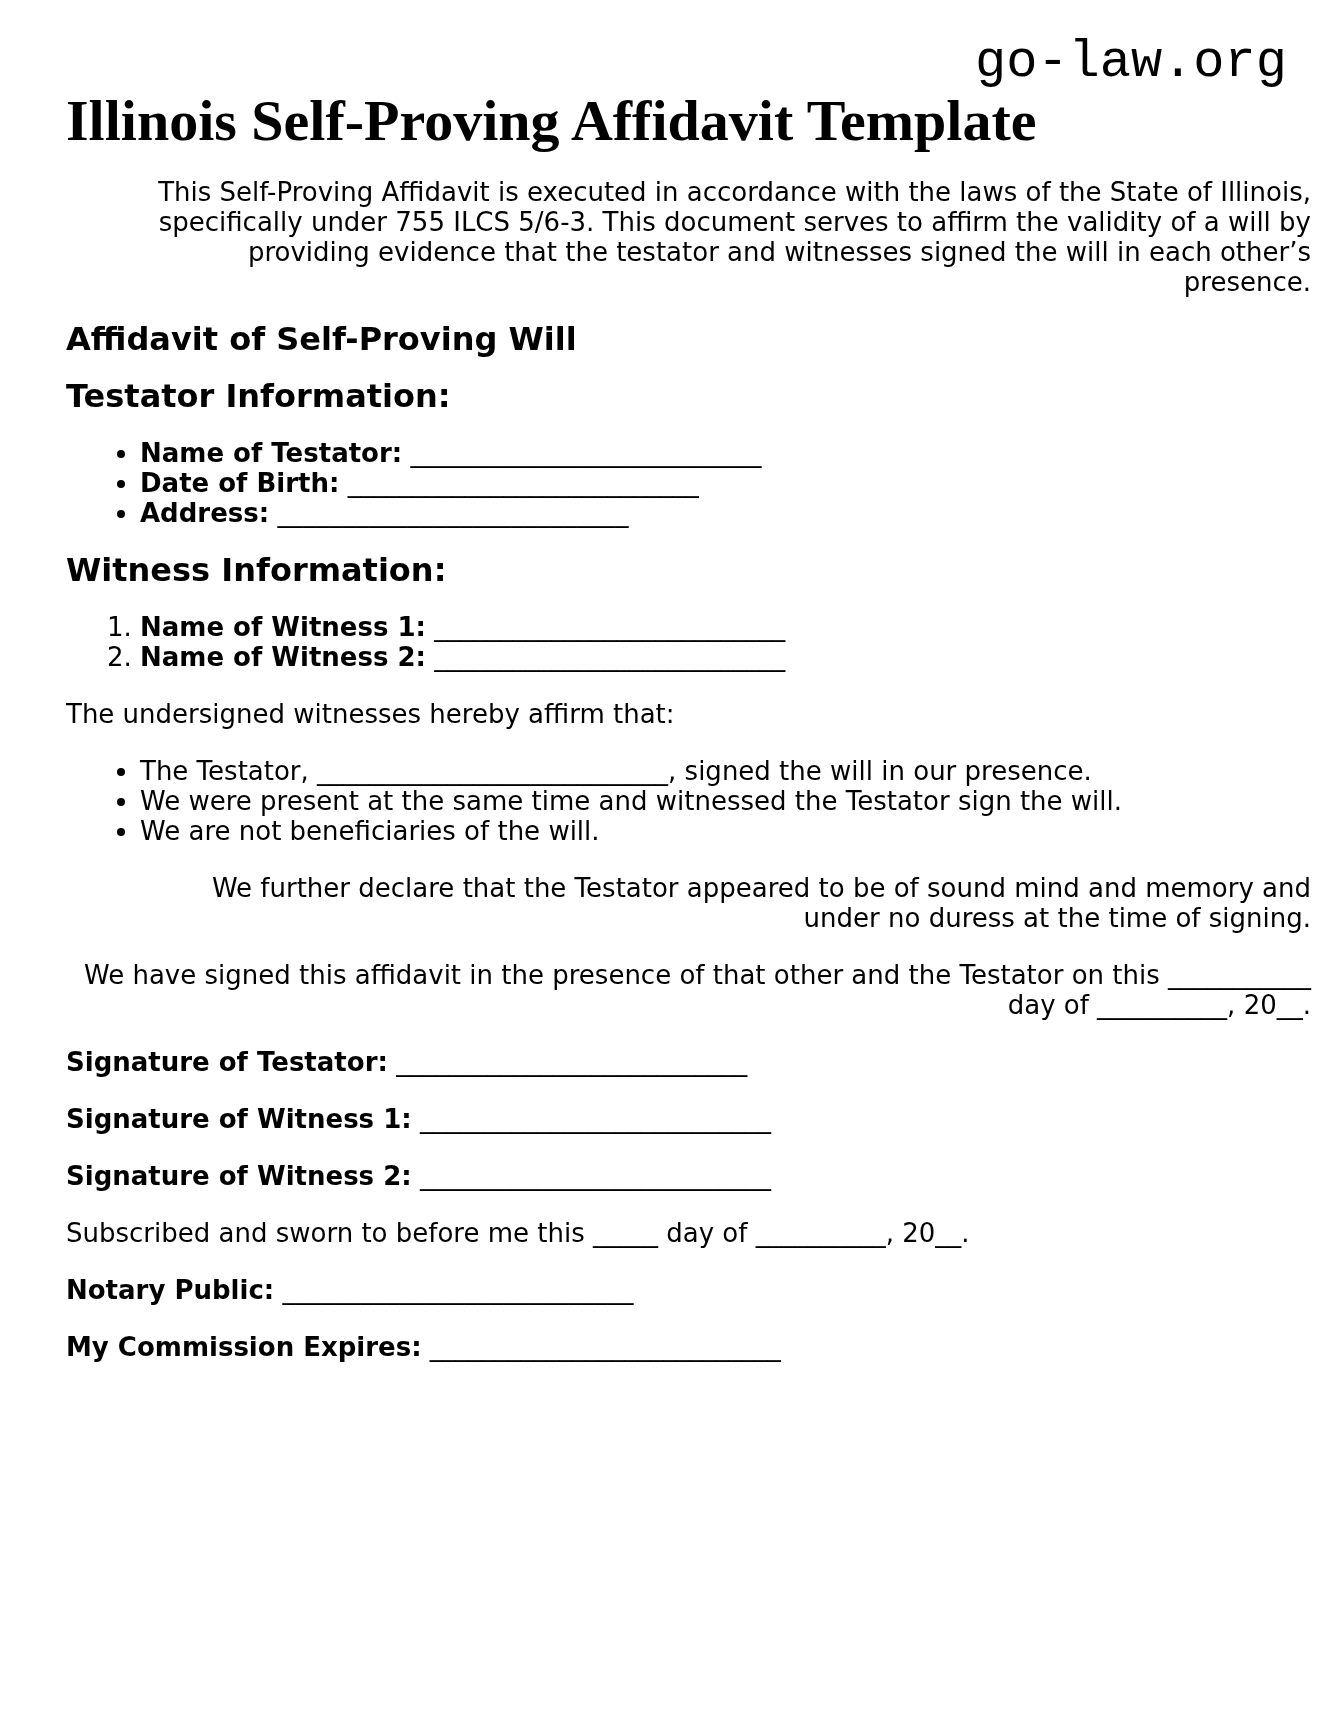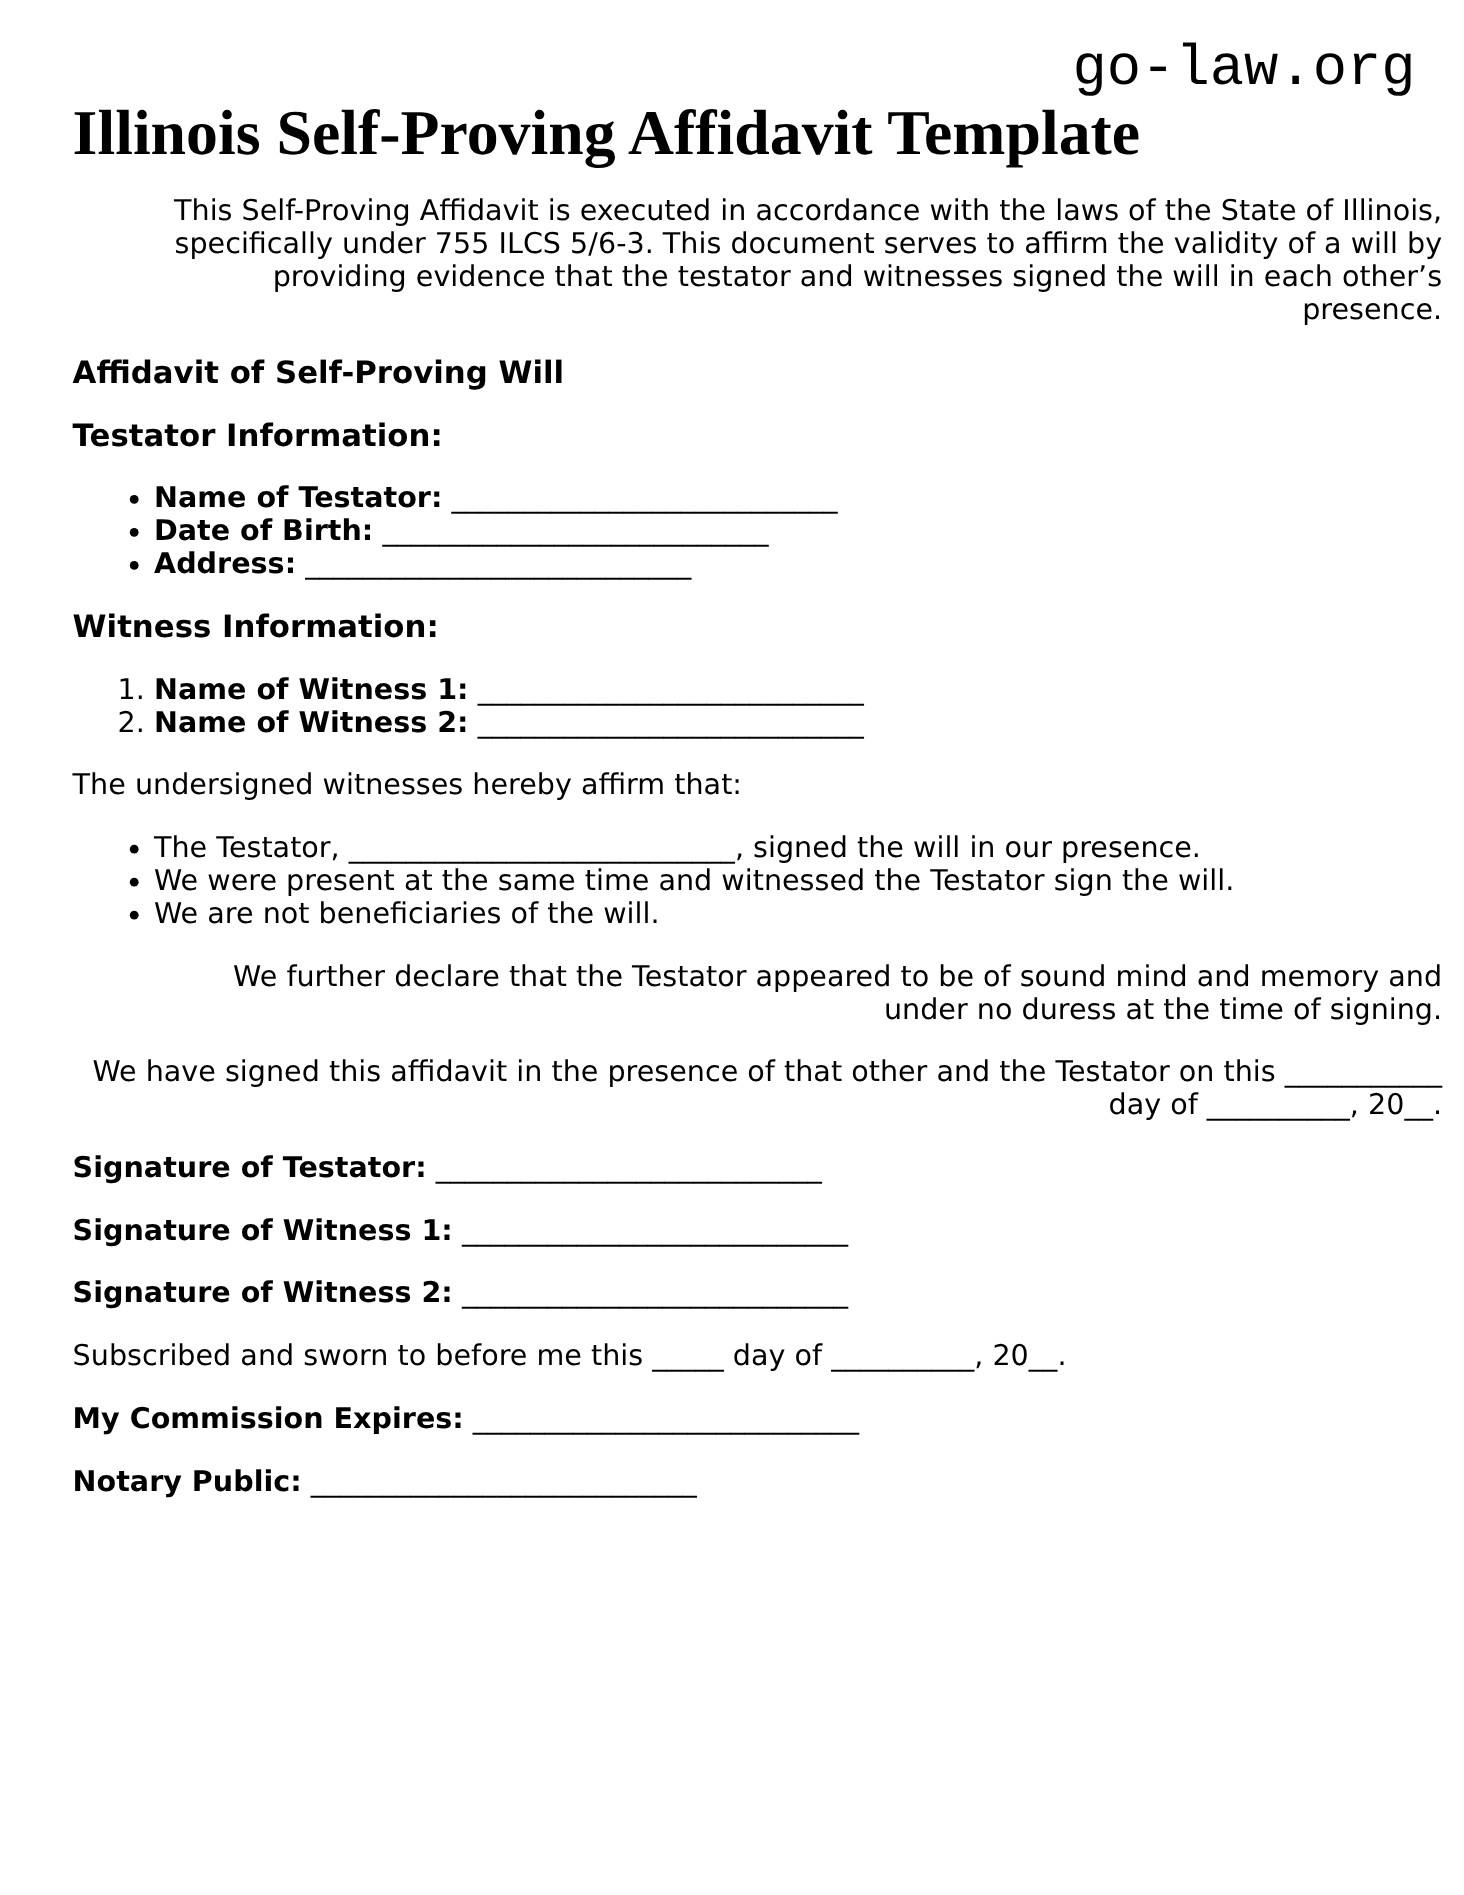--- a/index.html
+++ b/index.html
@@ -35,21 +35,21 @@
     margin: 2px 0 24px 0;
   }
   p {
     margin: 27px 0;
   }
   p.multiline {
     white-space: pre-line;
     text-align: right;
   }
   p.section-heading {
-    font-size: 28px;
+    font-size: 32px;
     font-weight: bold;
   }
   ul, ol {
     margin: 27px 0;
     padding-left: 74px;
   }
   li {
     margin: 0;
     padding: 0;
   }
@@ -108,17 +108,17 @@
 day of __________, 20__.</p>
 
   <p><span class="sig-label">Signature of Testator:</span> <span class="blank">___________________________</span></p>
 
   <p><span class="sig-label">Signature of Witness 1:</span> <span class="blank">___________________________</span></p>
 
   <p><span class="sig-label">Signature of Witness 2:</span> <span class="blank">___________________________</span></p>
 
   <p>Subscribed and sworn to before me this _____ day of __________, 20__.</p>
 
+  <p><span class="sig-label">Notary Public:</span> <span class="blank">___________________________</span></p>
+
   <p><span class="sig-label">My Commission Expires:</span> <span class="blank">___________________________</span></p>
-
-  <p><span class="sig-label">Notary Public:</span> <span class="blank">___________________________</span></p>
 
 </div>
 
 </body></html>

